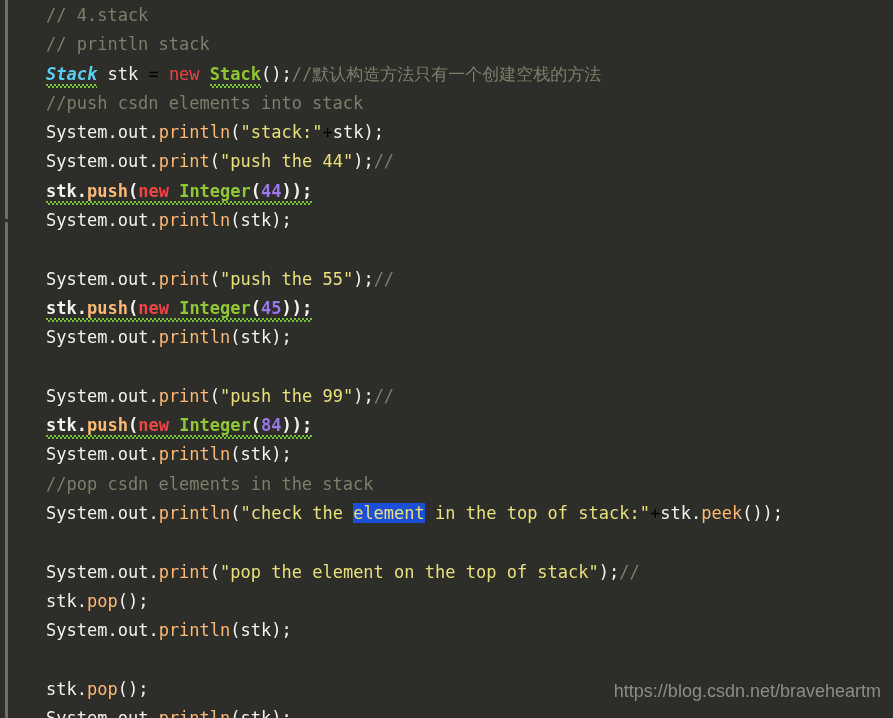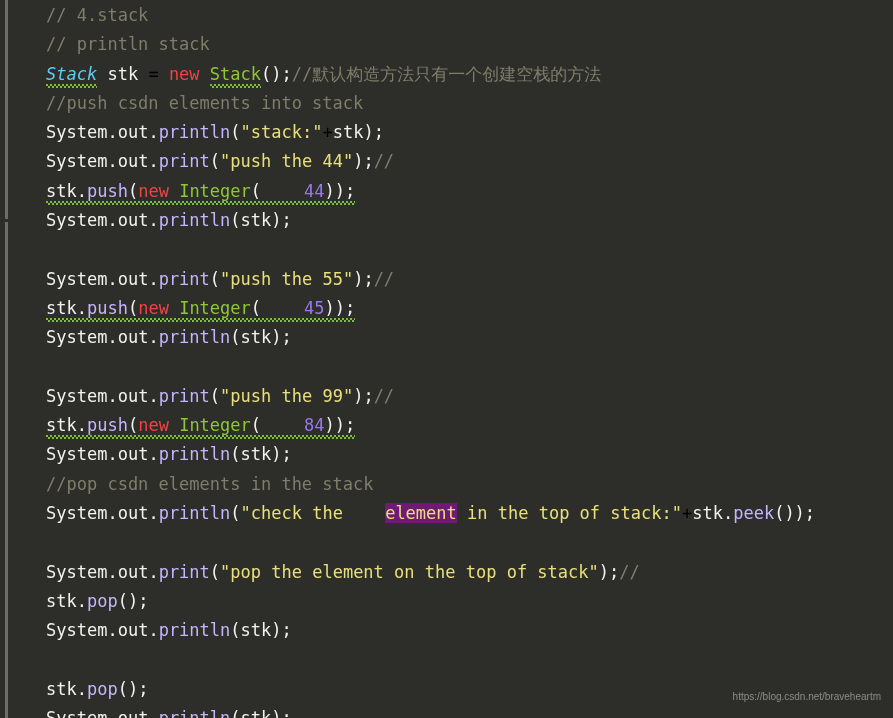--- a/index.html
+++ b/index.html
@@ -70,27 +70,28 @@
     box-sizing: border-box;
     position: relative;
   }
 
   
   .tk-plain    { color: #f2f2ef; }
   .tk-comment  { color: #7e7e6a; }
   .tk-type     { color: #5dcdf0; font-style: italic; }
   .tk-ctor     { color: #8fc736; }
   .tk-keyword  { color: #ef4444; }
-  .tk-method   { color: #c4b5fd; }
+  .tk-method   { color: #fdba74; }
   .tk-string   { color: #e9e07c; }
-  .tk-number   { color: #9a77ef; margin-left: 43px; }
-  .tk-hl       { background: #701a75; color: #e9e07c; margin-left: 32px; }
+  .tk-number   { color: #9a77ef; }
+  .tk-hl       { background: #1d4ed8; color: #e9e07c; }
   .sqwrap {
     position: relative;
     display: inline-block;
+    font-weight: bold;
   }
   .sqwrap::after {
     content: "";
     position: absolute;
     left: 0;
     right: 0;
     bottom: 1px;
     height: 4px;
     background-image:
       linear-gradient(45deg, transparent 42%, #76c437 42%, #76c437 58%, transparent 58%),
@@ -98,21 +99,21 @@
     background-size: 4px 4px;
     background-position: 0 0, 2px 0;
     background-repeat: repeat-x;
   }
 
   #watermark {
     position: absolute;
     right: 12px;
     bottom: 16px;
     font-family: "Liberation Sans", "DejaVu Sans", sans-serif;
-    font-size: 10px;
+    font-size: 18px;
     color: #8d8d86;
     z-index: 5;
     white-space: pre;
   }
 </style>
 </head>
 <body>
 
 <div id="editor">
 

